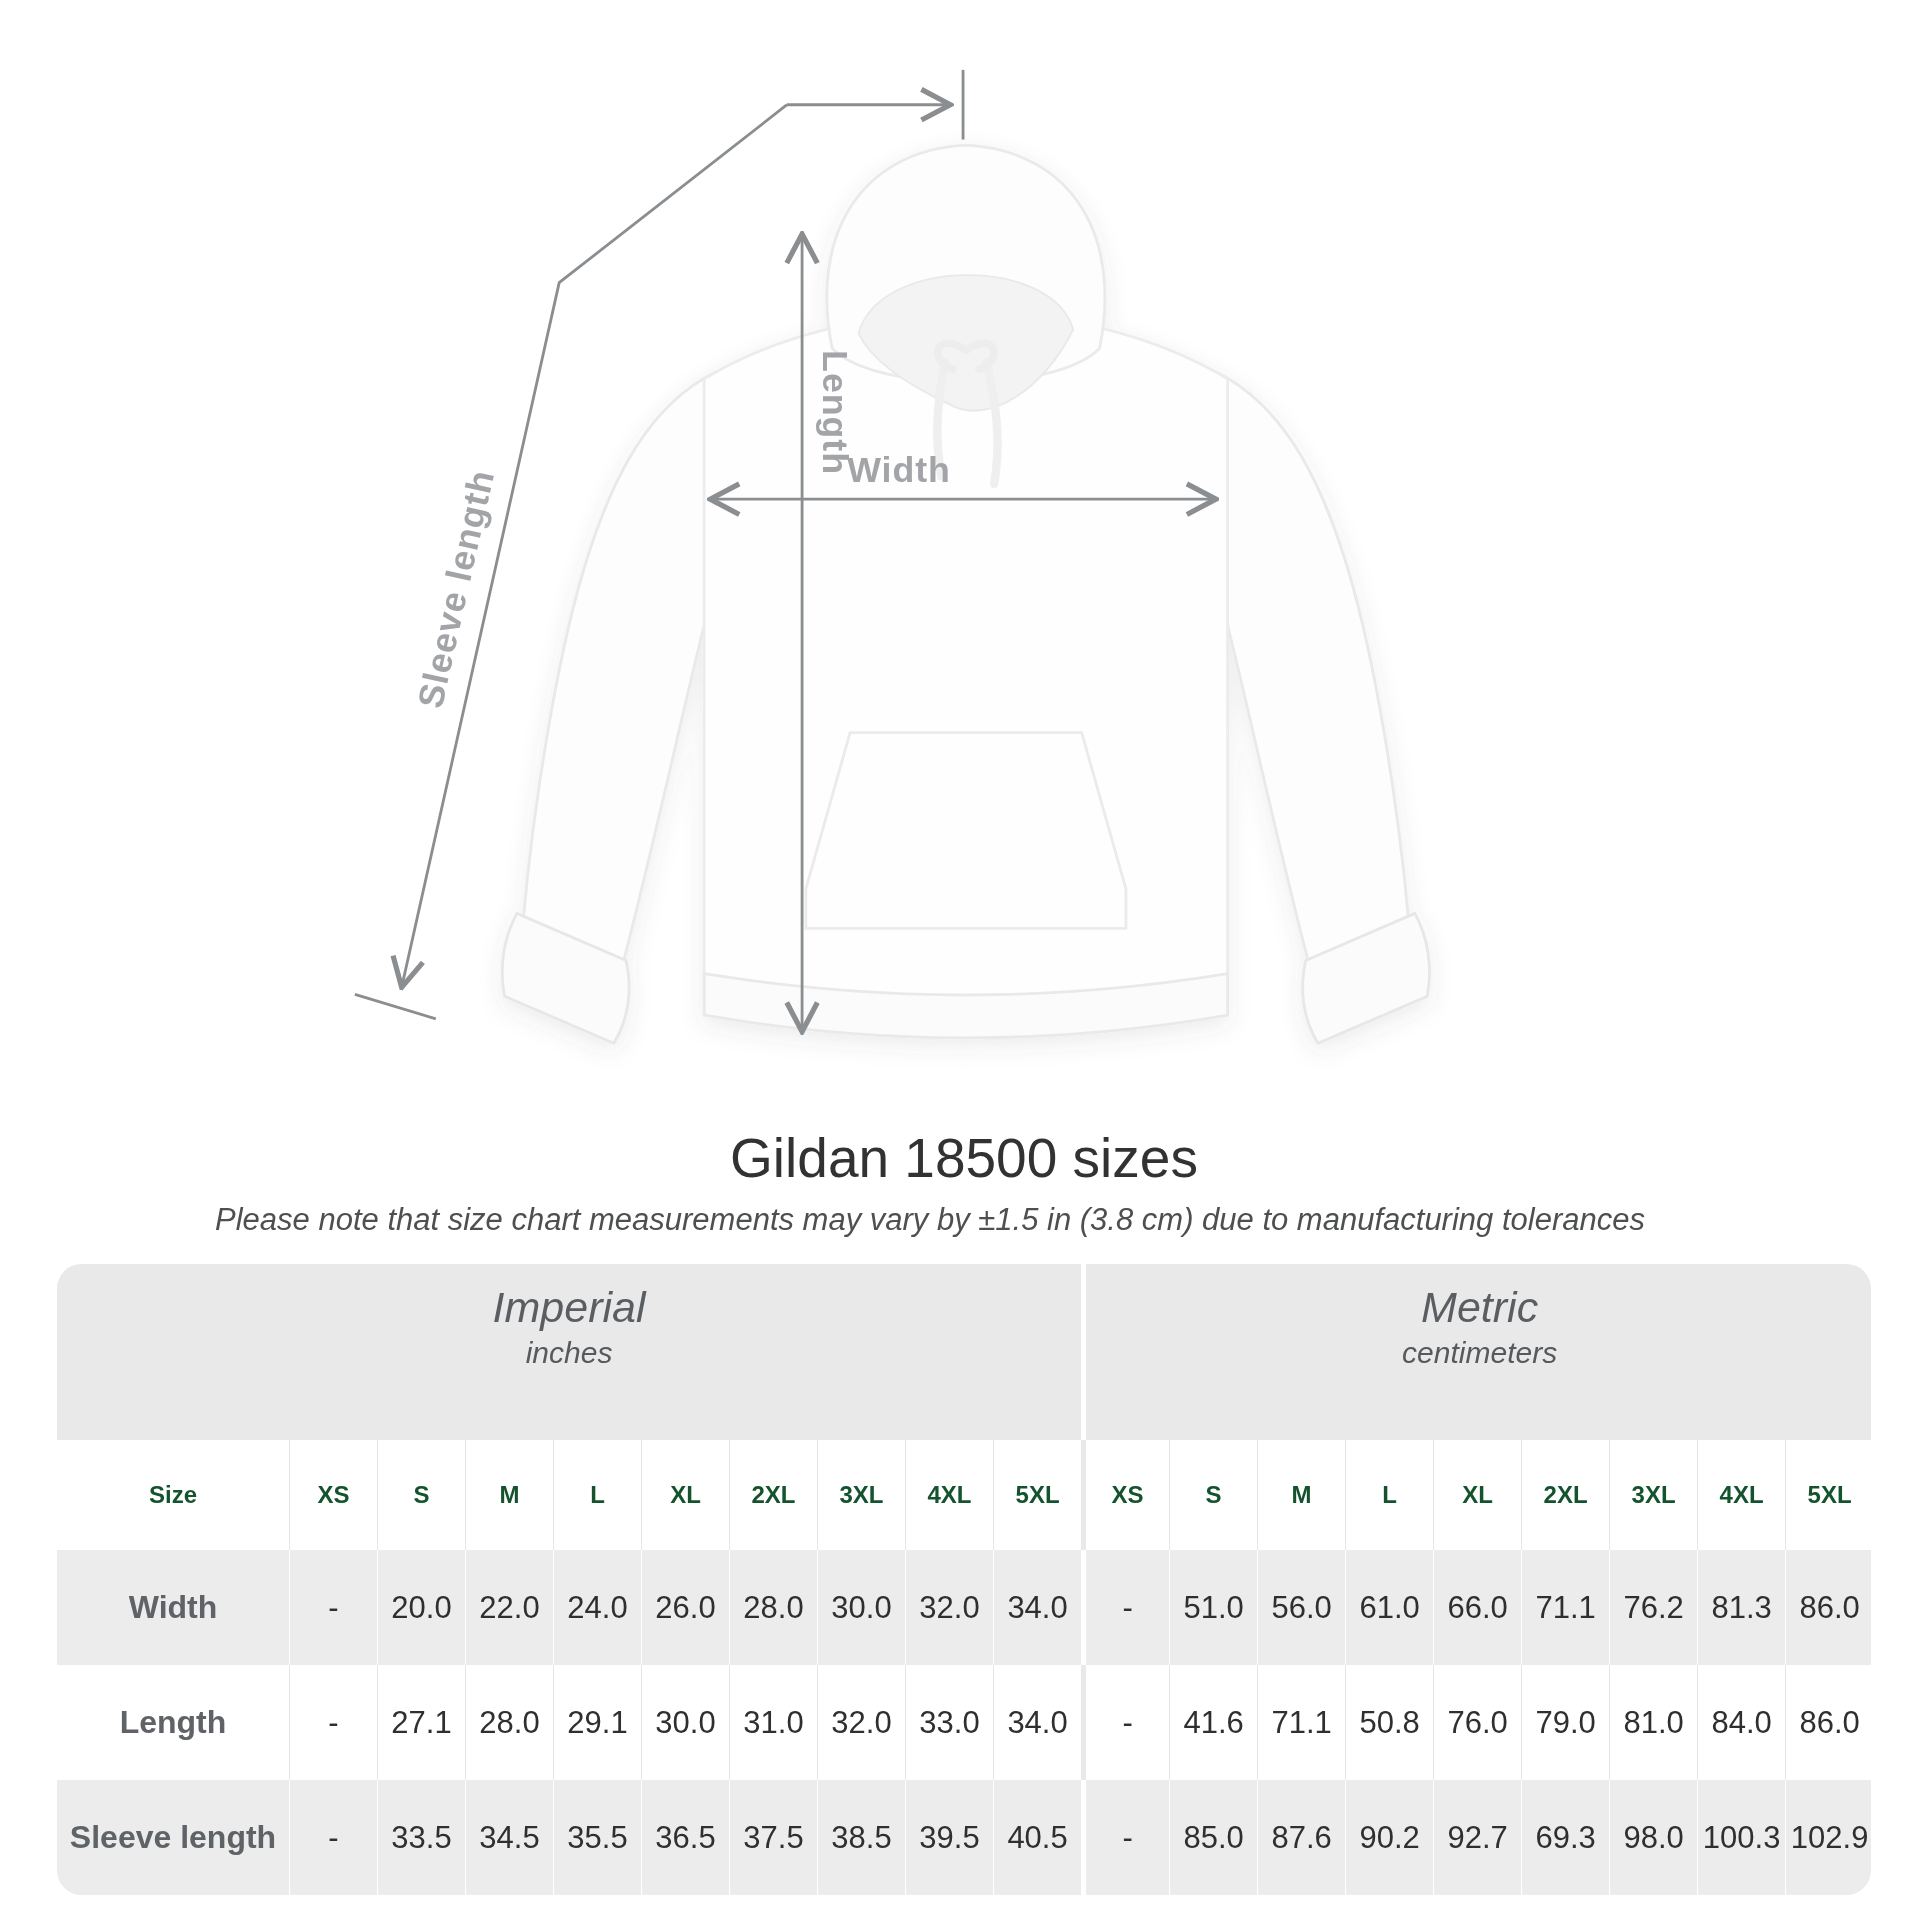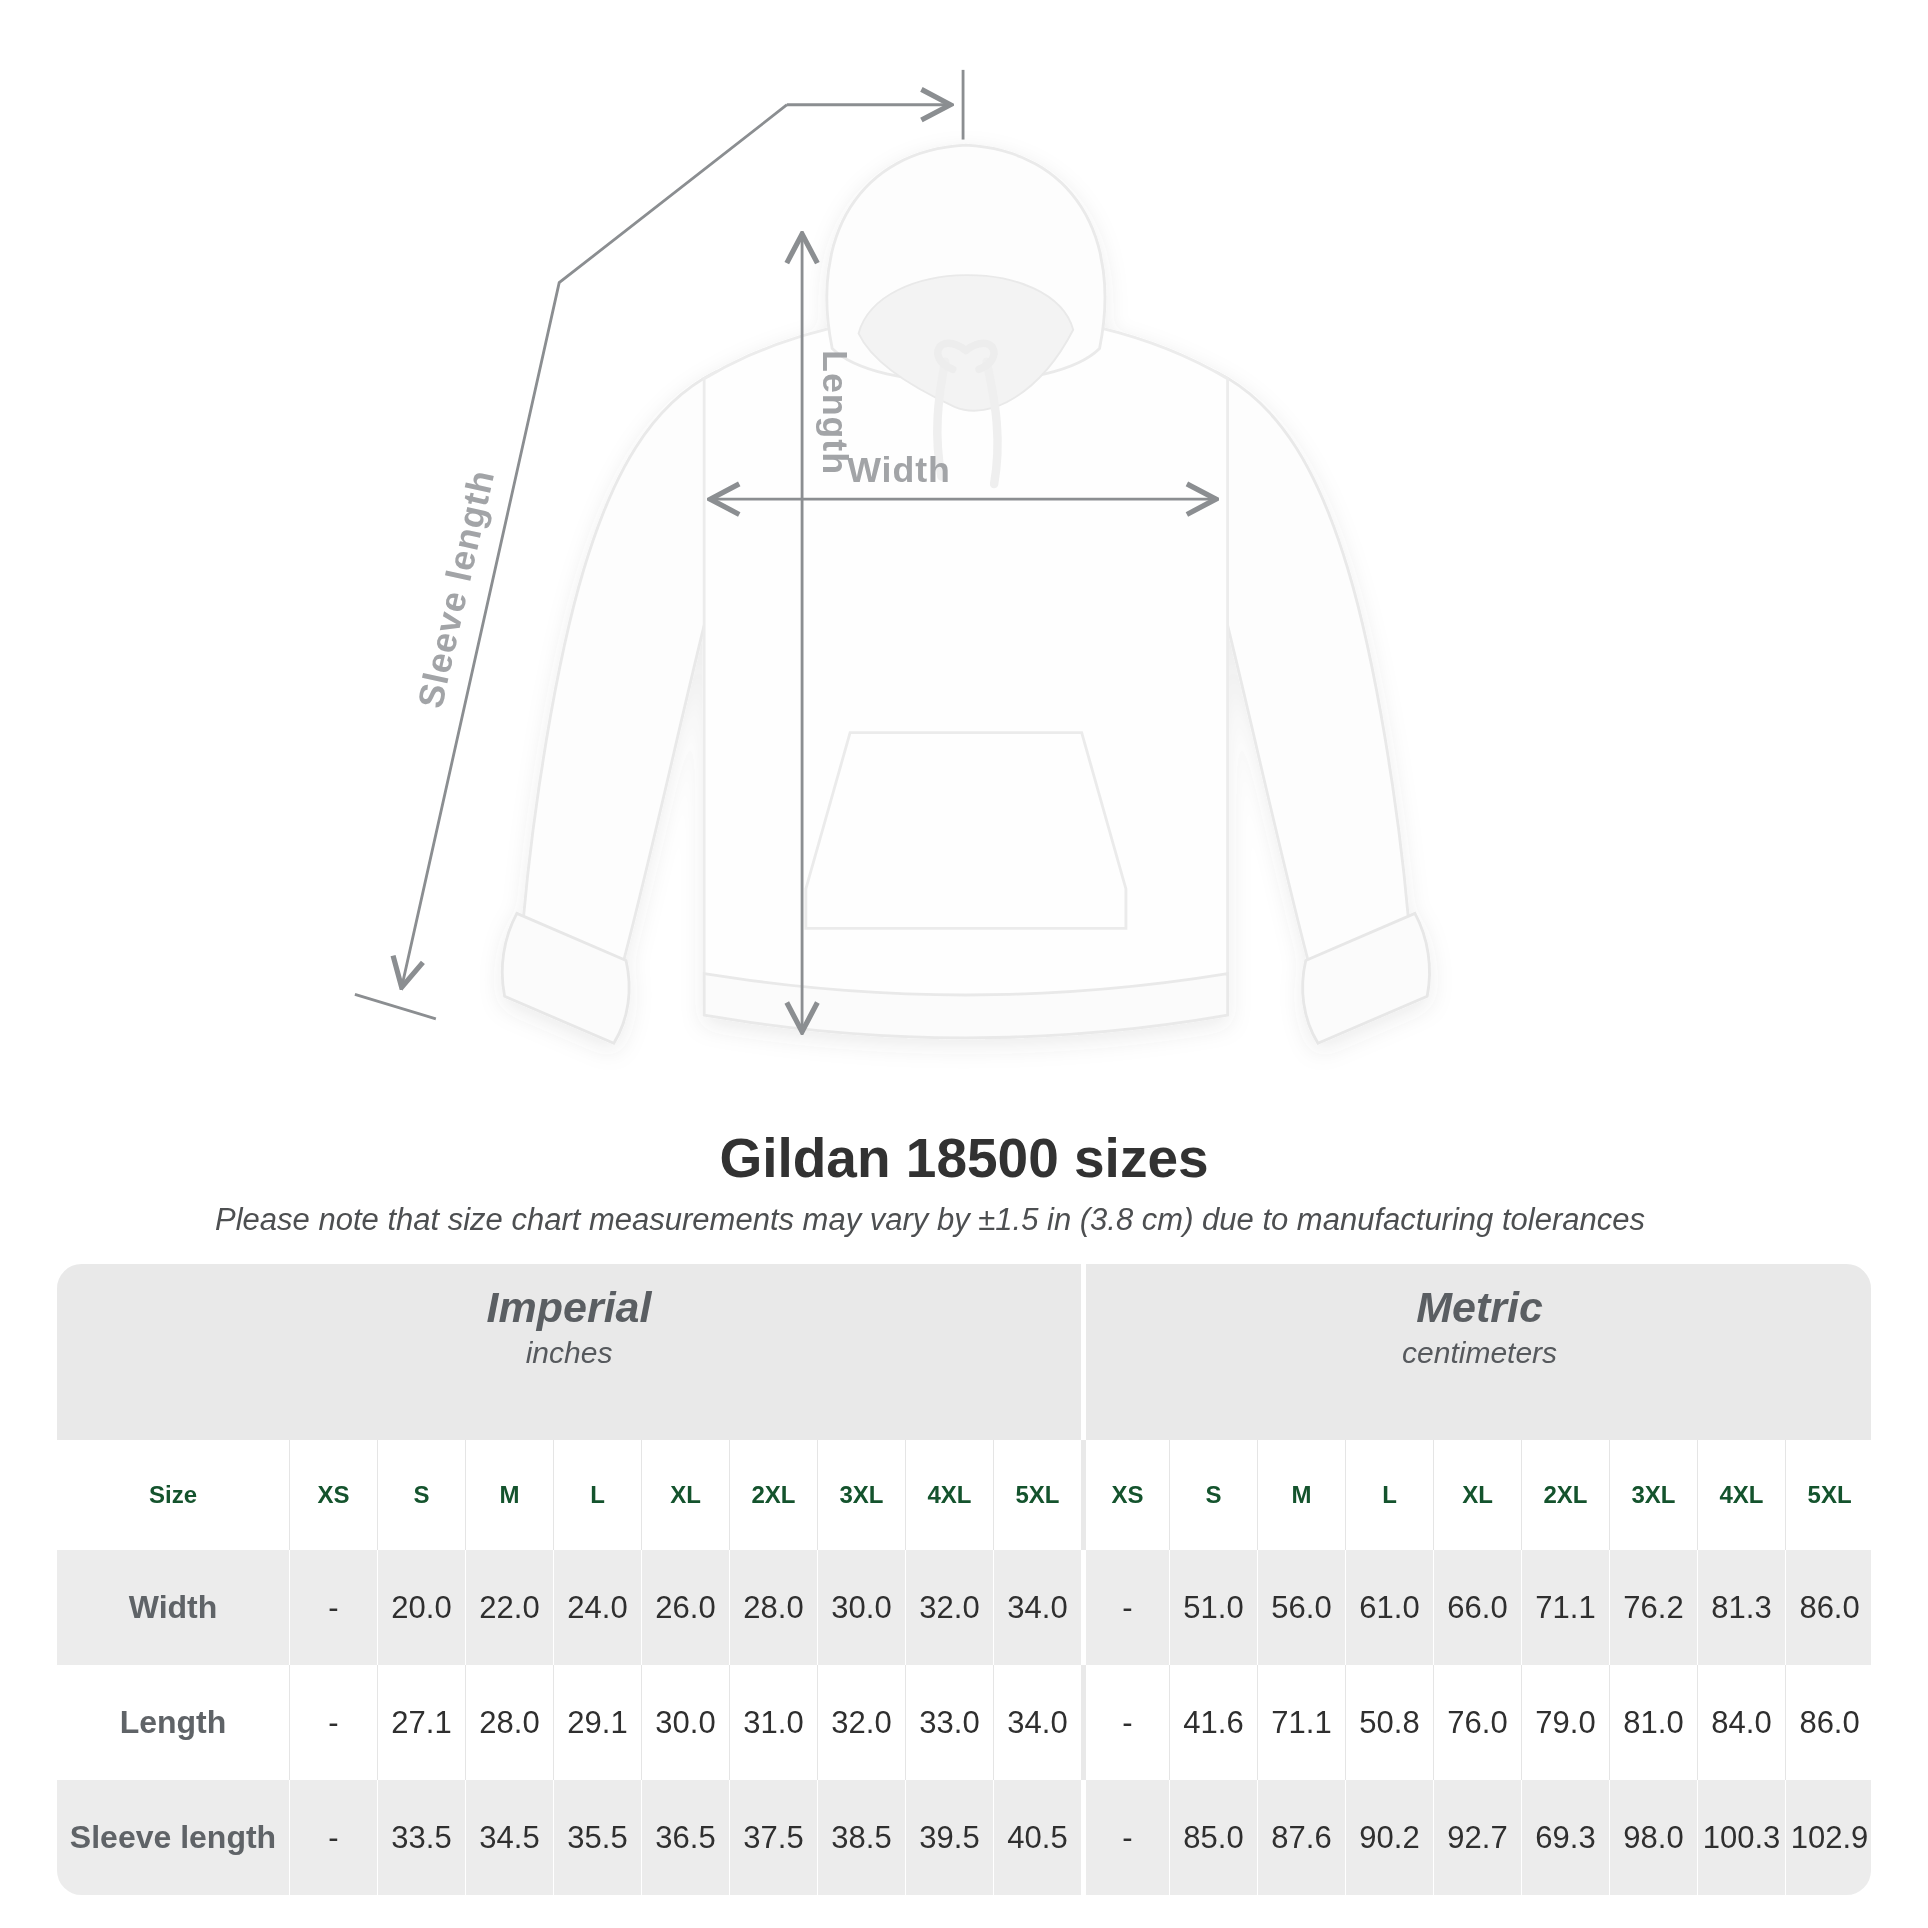--- a/index.html
+++ b/index.html
@@ -6,39 +6,39 @@
   .stage{
     position:relative;width:1928px;height:1928px;background:#ffffff;overflow:hidden;
     font-family:"Liberation Sans", sans-serif;
   }
   
   .diagram{position:absolute;left:0;top:0;width:1928px;height:1116px;}
   .dim-label{font-family:"Liberation Sans",sans-serif;font-weight:bold;font-size:38px;fill:#a2a4a7;letter-spacing:1px;}
   
   .title{
     position:absolute;left:0;top:1126px;width:1928px;text-align:center;
-    font-size:55px;font-weight:bold;color:#323232;letter-spacing:0px;
+    font-size:55px;font-weight:normal;color:#323232;letter-spacing:0px;
   }
   .note{
     position:absolute;left:0;top:1202px;width:1860px;text-align:center;
     font-size:31px;font-style:italic;color:#4d4f51;
   }
   
   .table-wrap{
     position:absolute;left:57px;top:1264px;width:1814px;
     border-radius:24.5px;overflow:hidden;
   }
   table.sizes{border-collapse:separate;border-spacing:0;table-layout:fixed;width:1814px;}
   col.c-label{width:232px;}
   col.c-size{width:88px;}
   
   tr.units th{
     background:#e9e9e9;height:156px;vertical-align:top;padding-top:19px;font-weight:normal;
   }
-  .unit-name{font-size:43px;font-weight:bold;font-style:italic;color:#5a5e62;line-height:49px;}
+  .unit-name{font-size:43px;font-weight:normal;font-style:italic;color:#5a5e62;line-height:49px;}
   .unit-sub{font-size:30px;font-style:italic;color:#56595d;line-height:41px;}
   th.metric-h{border-left:5.6px solid #ffffff;}
   
   tr.sizerow td{
     background:#ffffff;height:108px;text-align:center;vertical-align:middle;
     font-size:24px;font-weight:bold;color:#14532d;
   }
   tr.sizerow td.sep{border-left:1.9px solid #e5e5e5;}
   tr.sizerow td.msep{border-left:5.6px solid #e9e9e9;}
   

